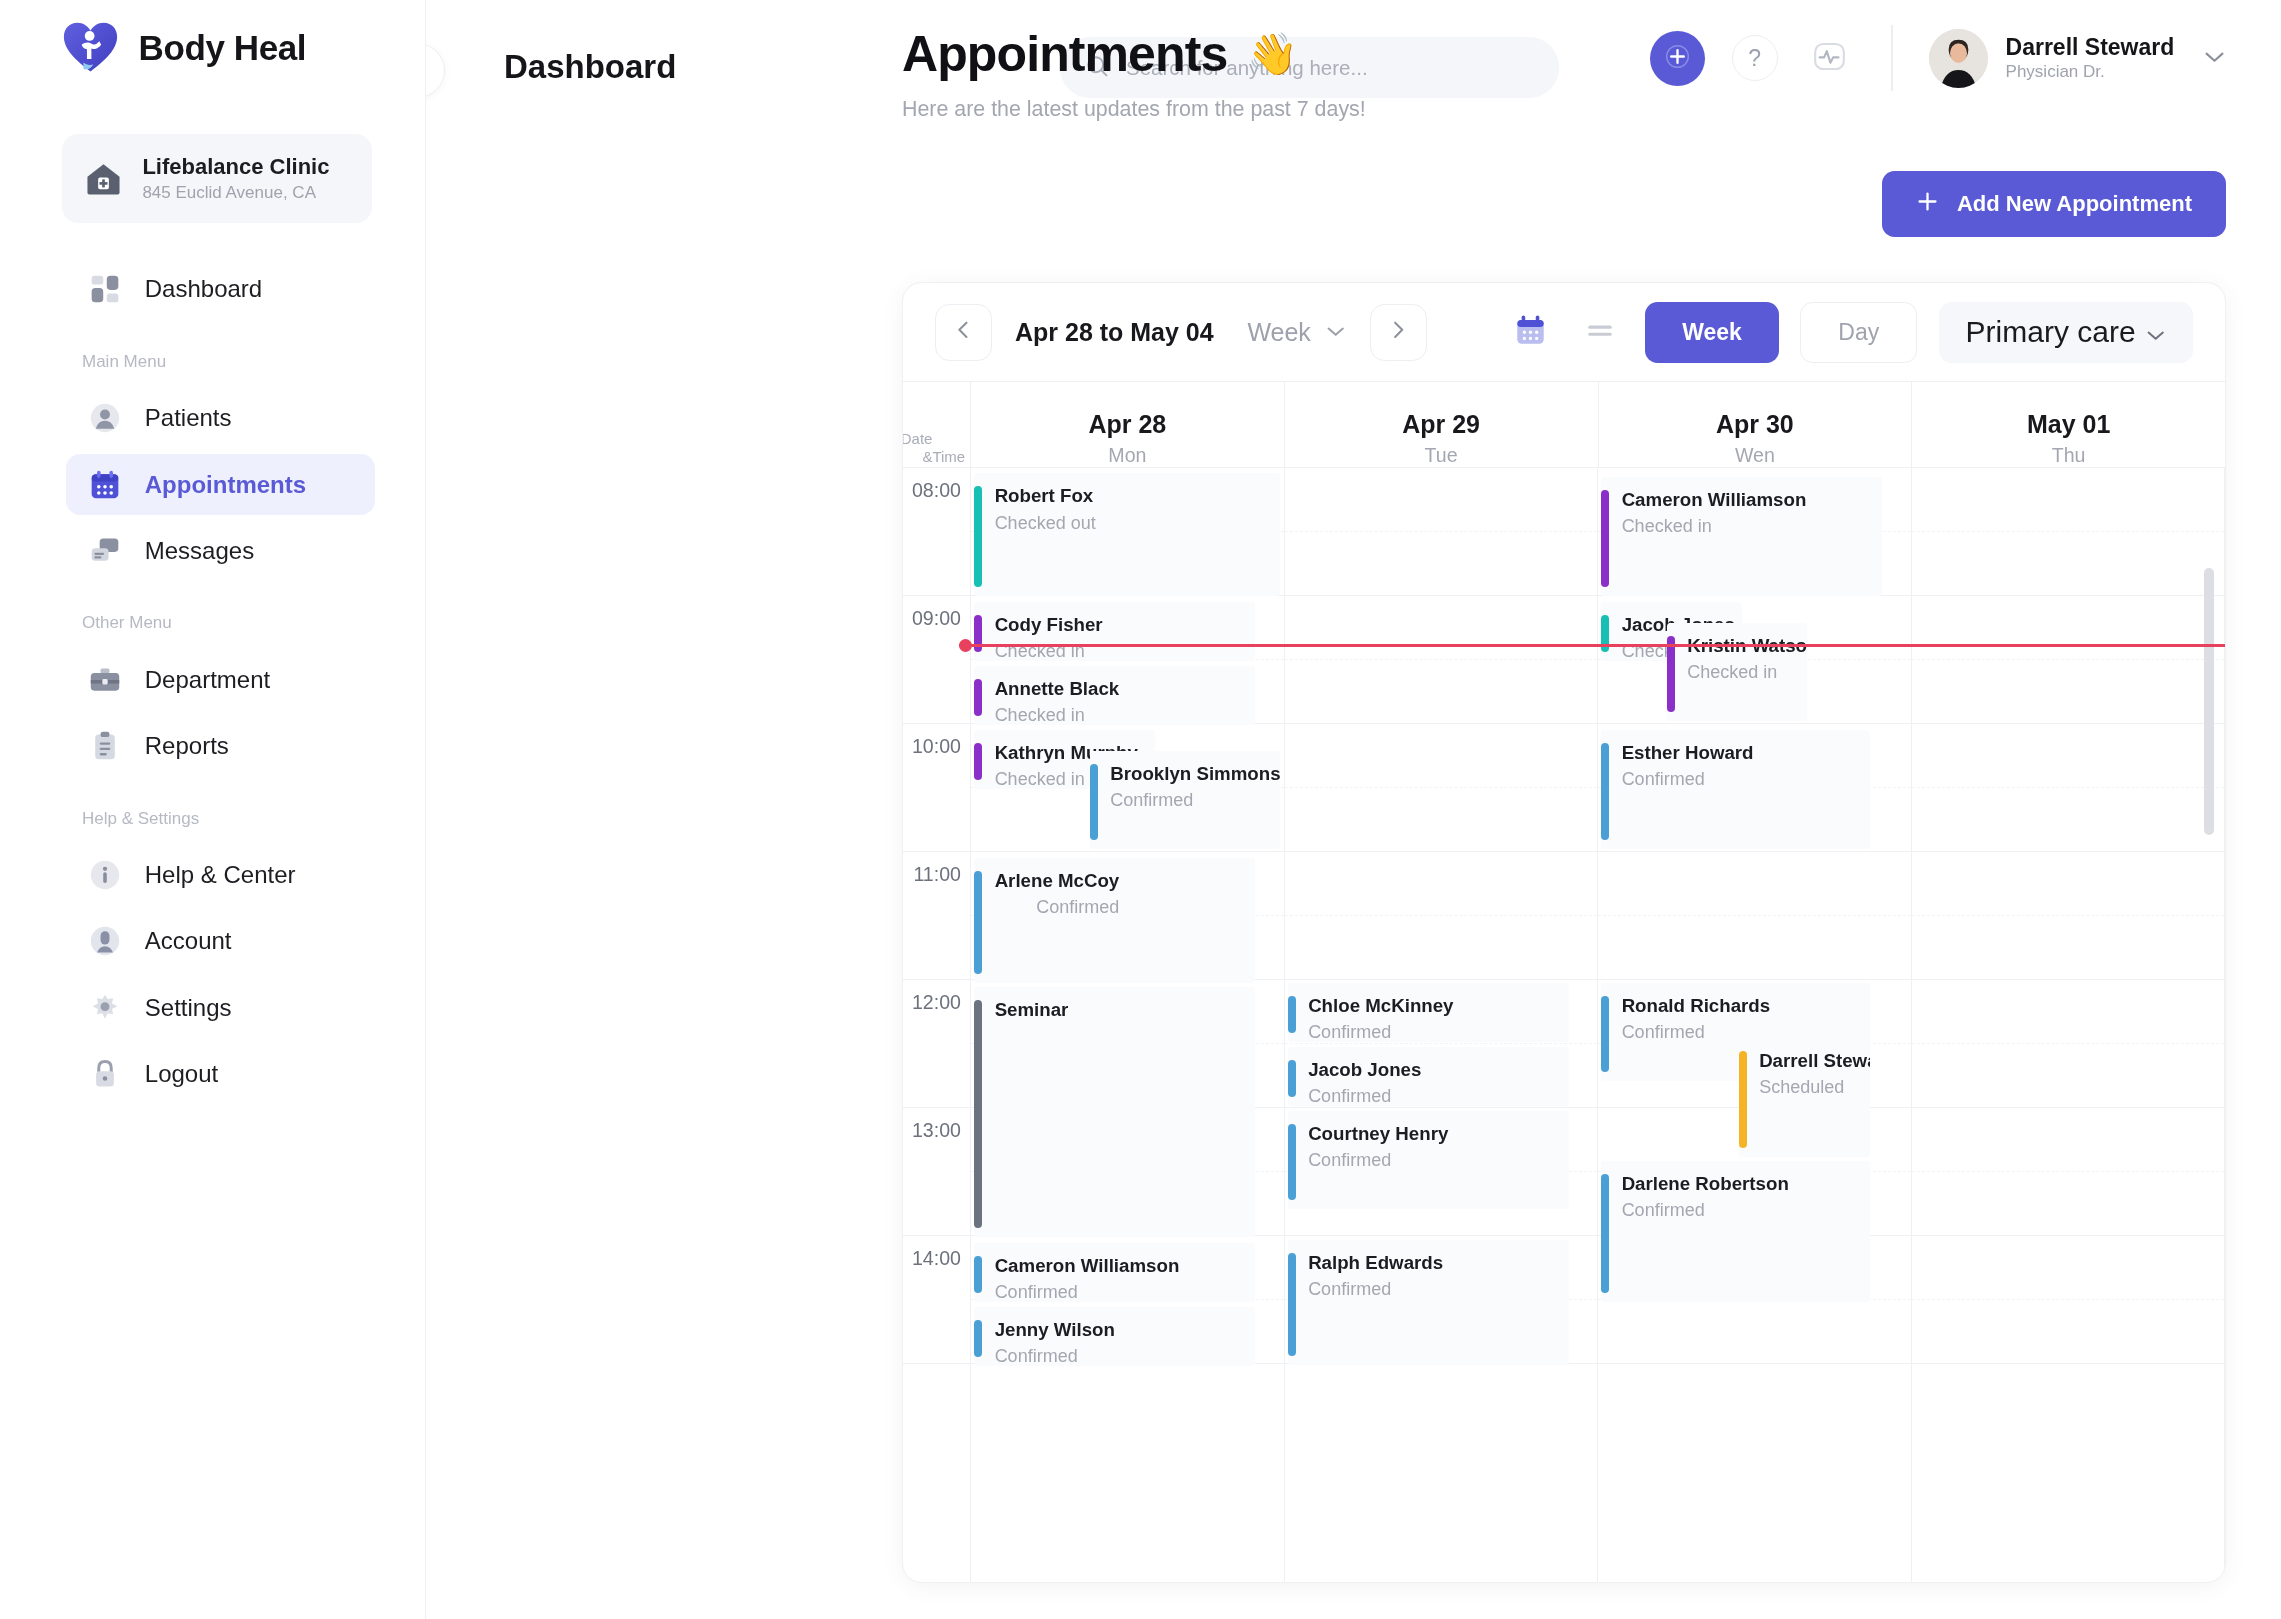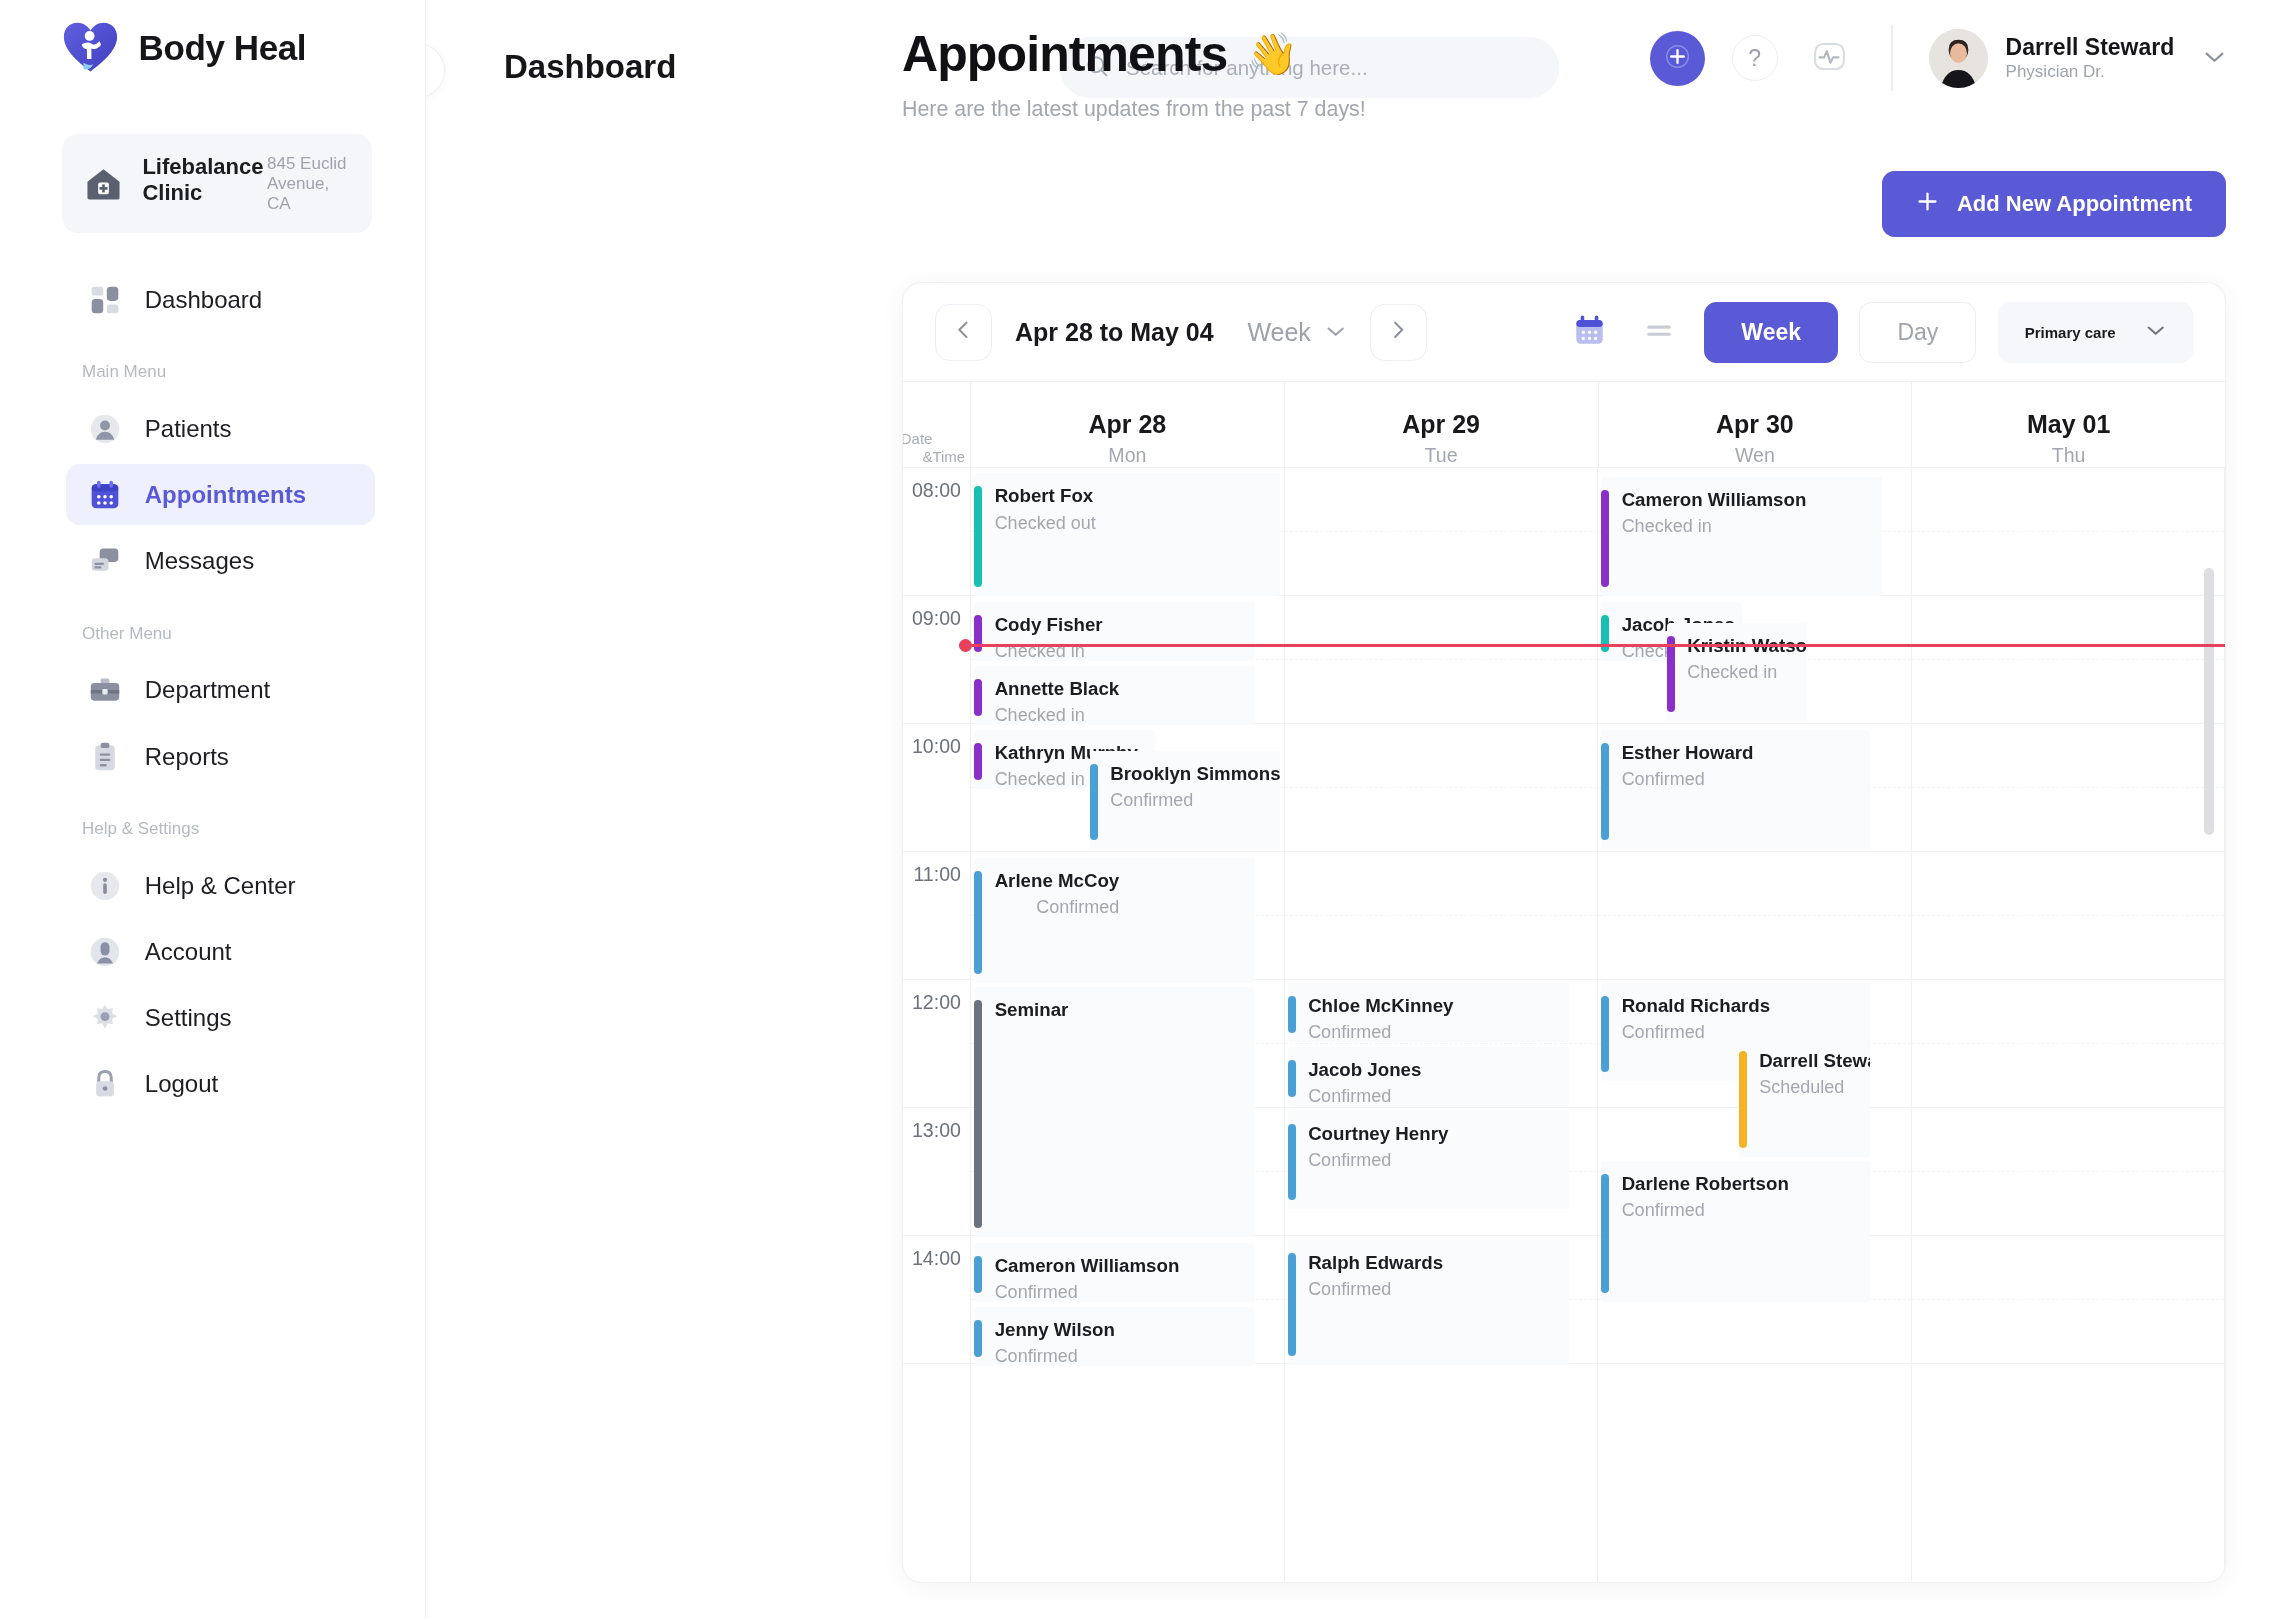--- a/index.html
+++ b/index.html
@@ -23,21 +23,21 @@
   .brand-logo { width: 57px; height: 55px; position: relative; flex: 0 0 57px; }
   .brand-name { font-size: 35px; font-weight: 700; color: #16161a; letter-spacing: -0.4px; }
 
   .clinic-card {
     margin: 59px 53px 0 62px;
     background: #f5f6f9; border-radius: 16px;
     display: flex; align-items: center; gap: 18px;
     padding: 19.6px 21.4px;
   }
   .clinic-icon { width: 41px; height: 41px; flex: 0 0 41px; display:flex; align-items:center; justify-content:center;}
-  .clinic-text { display: flex; flex-direction: row; gap: 3.6px; }
+  .clinic-text { display: flex; flex-direction: column; gap: 3.6px; }
   .clinic-name { font-size: 22px; font-weight: 700; color: #1c1c21; }
   .clinic-addr { font-size: 17px; color: #a0a3ad; }
 
   .nav { margin-top: 36px; }
   .nav-section-label {
     font-size: 17px; color: #b6b9c3; padding: 0 0 0 82px; margin: 32px 0 16px 0;
   }
   .nav-item {
     display: flex; align-items: center; gap: 21.4px;
     height: 61px; margin: 5.3px 50px 5.3px 66px;
@@ -130,21 +130,21 @@
   .toolbar-right { margin-left: auto; display: flex; align-items: center; gap: 21.4px; }
   .icon-btn { width: 48px; height: 48px; display: flex; align-items: center; justify-content: center; cursor: pointer; }
   .seg {
     height: 61px; padding: 0 37px; border-radius: 12.5px; display: flex; align-items: center;
     font-size: 23px; cursor: pointer; font-weight: 600;
   }
   .seg.on { background: #5a5ad6; color: #fff; }
   .seg.off { background: #fff; border: 1.8px solid #eceef2; color: #a0a3ad; font-weight: 400; }
   .filter-select {
     height: 61px; padding: 0 27px; border-radius: 12.5px; background: #f6f7fa;
-    display: flex; align-items: center; gap: 29px; font-size: 15px; color: #1a1a1f; cursor: pointer; font-weight: bold;
+    display: flex; align-items: center; gap: 9px; font-size: 30px; color: #1a1a1f; cursor: pointer;
   }
 
   
   .cal-grid { position: absolute; left: 0; right: 0; top: 98px; bottom: 0; }
   .grid-head { display: flex; height: 87px; border-top: 1.8px solid #eef0f4; border-bottom: 1.8px solid #eef0f4; }
   .gh-time {
     width: 68px; flex: 0 0 68px; display: flex; flex-direction: row;
     align-items: flex-end; justify-content: center; padding-right: 7.1px;
     font-size: 15px; color: #a9acb6; line-height: 1.25; text-align: right;
     border-right: 1.8px solid #eef0f4;

